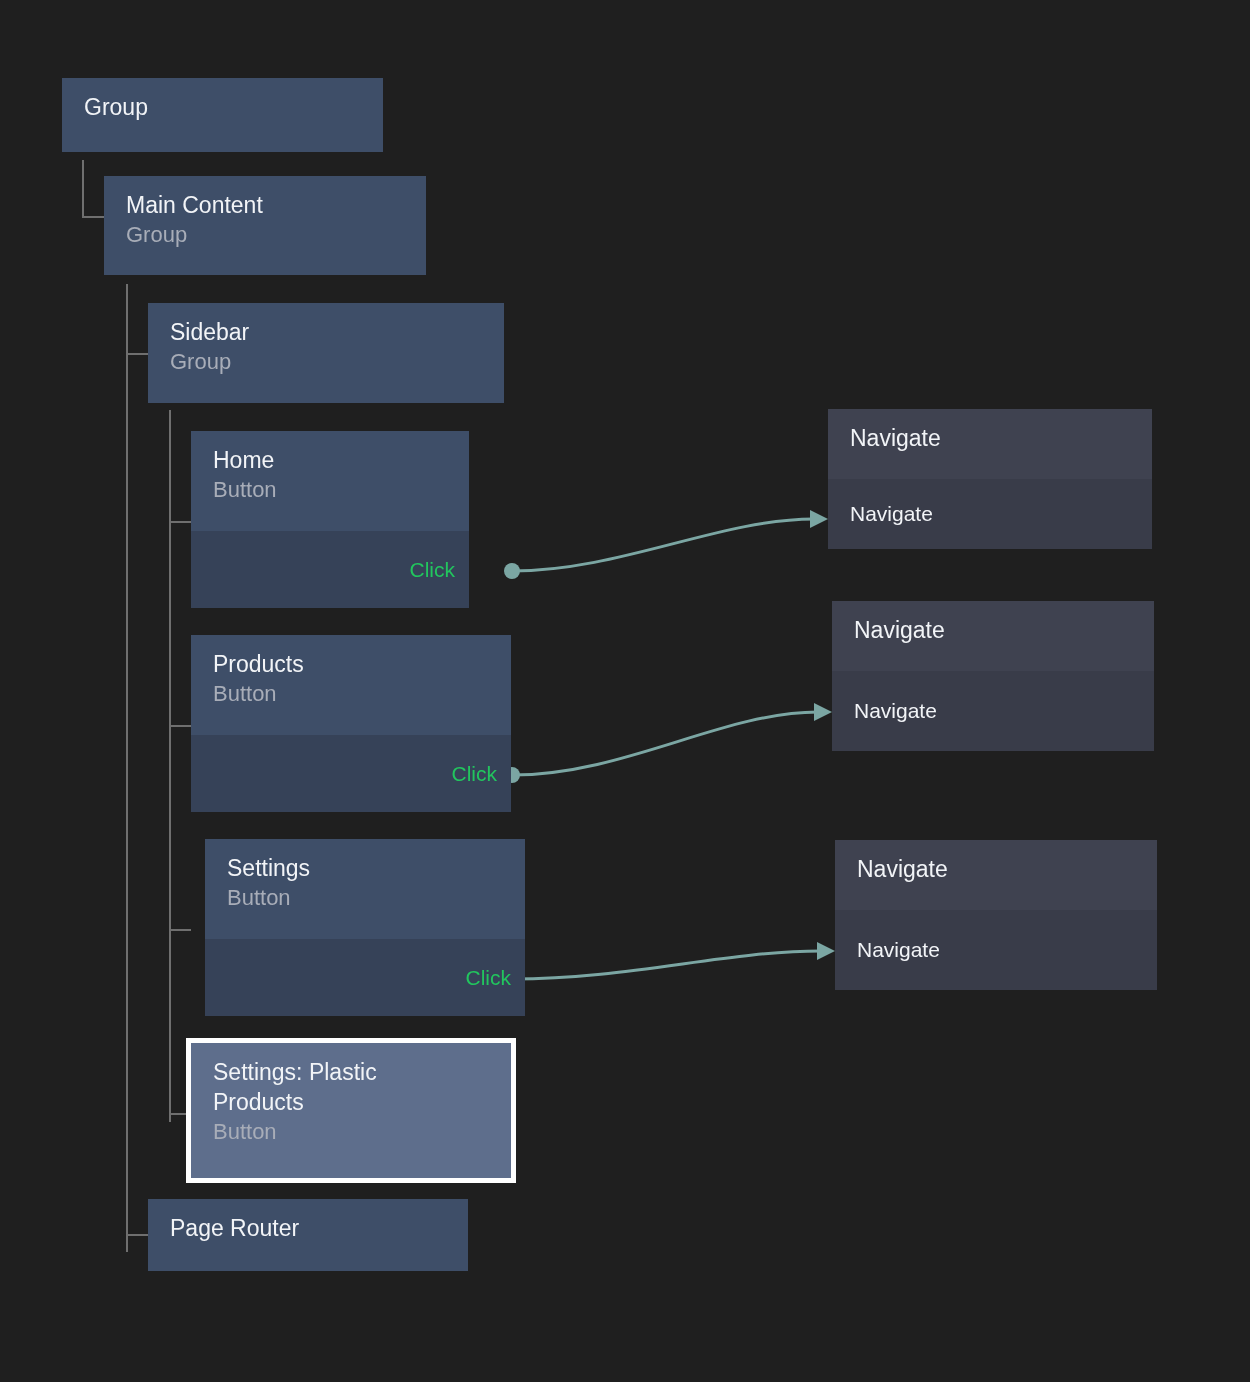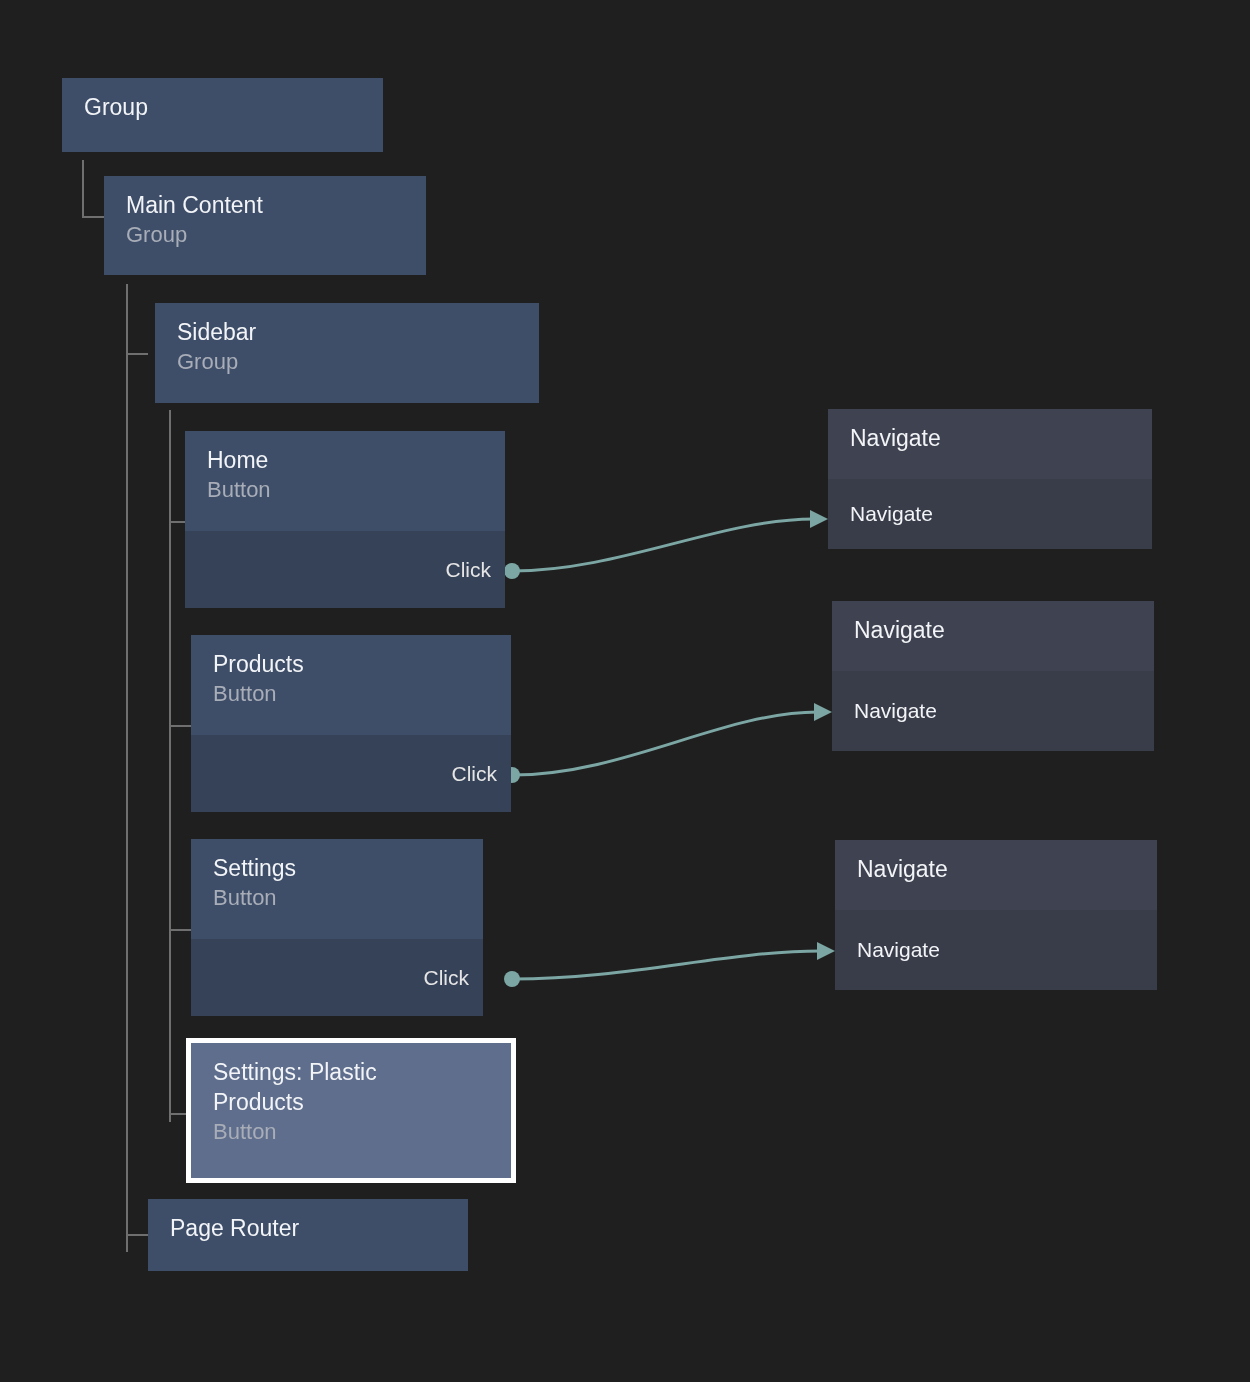--- a/index.html
+++ b/index.html
@@ -91,21 +91,21 @@
 
   
   .port-out {
     position: absolute;
     right: 14px;
     display: flex;
     align-items: center;
     gap: 10px;
   }
   .port-out .port-label {
-    color: #e5e5e5;
+    color: #22c55e;
     font-size: 21px;
     line-height: 21px;
   }
 
   
   .port-in {
     position: absolute;
     left: 22px;
     color: #f2f4f7;
     font-size: 21px;
@@ -153,27 +153,27 @@
         <div class="node-head" style="height: 74px;">
           <div class="node-title">Group</div>
         </div>
       </div>
       <div class="node blue" style="left: 104px; top: 176px; width: 322px;">
         <div class="node-head" style="height: 99px;">
           <div class="node-title">Main Content</div>
           <div class="node-subtitle">Group</div>
         </div>
       </div>
-      <div class="node blue" style="left: 148px; top: 303px; width: 384px; margin-left: 7px;">
+      <div class="node blue" style="left: 148px; top: 303px; width: 356px;">
         <div class="node-head" style="height: 100px;">
           <div class="node-title">Sidebar</div>
           <div class="node-subtitle">Group</div>
         </div>
       </div>
-      <div class="node blue" style="left: 185px; top: 431px; width: 320px; border-radius: 19px;">
+      <div class="node blue" style="left: 191px; top: 431px; width: 278px; border-radius: 19px;">
         <div class="node-head" style="height: 100px;">
           <div class="node-title">Home</div>
           <div class="node-subtitle">Button</div>
         </div>
         <div class="node-body" style="height: 77px;">
           <div class="port-out" style="top: 27.5px;">
             <span class="port-label">Click</span>
           </div>
         </div>
       </div>
@@ -181,21 +181,21 @@
         <div class="node-head" style="height: 100px;">
           <div class="node-title">Products</div>
           <div class="node-subtitle">Button</div>
         </div>
         <div class="node-body" style="height: 77px;">
           <div class="port-out" style="top: 27.5px;">
             <span class="port-label">Click</span>
           </div>
         </div>
       </div>
-      <div class="node blue" style="left: 191px; top: 839px; width: 292px;">
+      <div class="node blue" style="left: 205px; top: 839px; width: 320px;">
         <div class="node-head" style="height: 100px;">
           <div class="node-title">Settings</div>
           <div class="node-subtitle">Button</div>
         </div>
         <div class="node-body" style="height: 77px;">
           <div class="port-out" style="top: 27.5px;">
             <span class="port-label">Click</span>
           </div>
         </div>
       </div>

